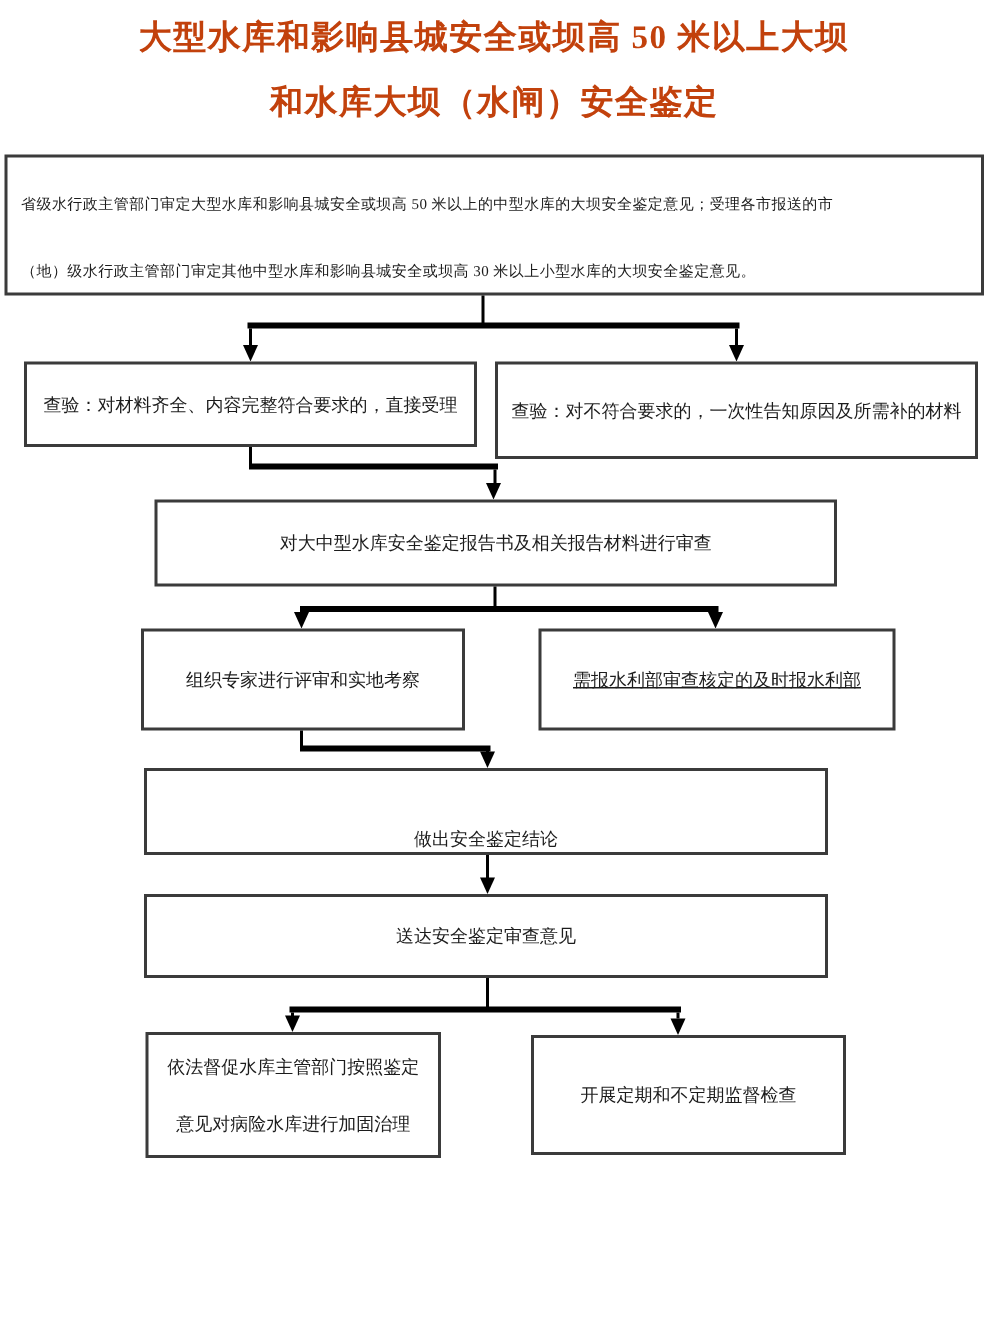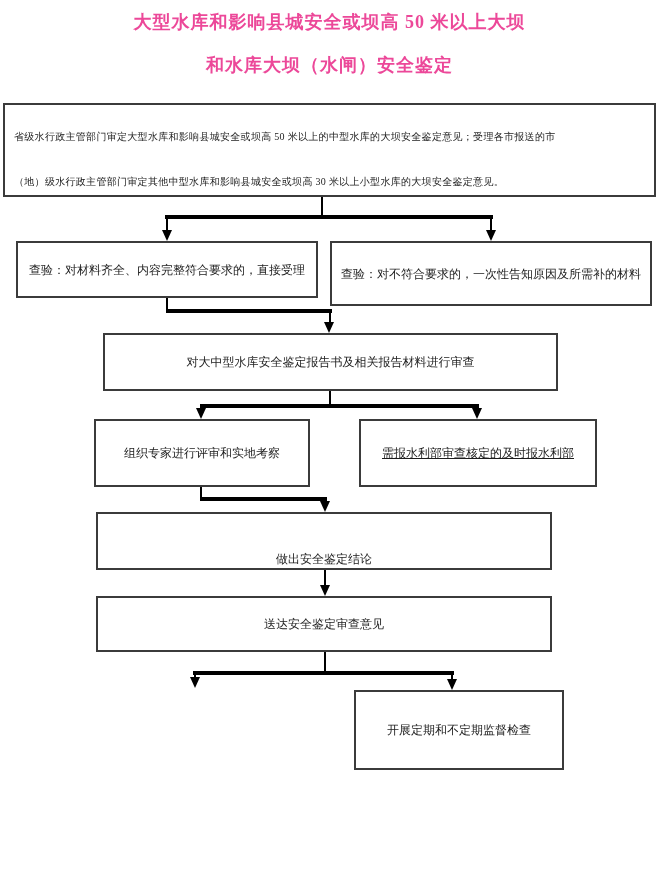--- a/index.html
+++ b/index.html
@@ -4,21 +4,21 @@
 <style>
   html,body { margin:0; padding:0; background:#ffffff; }
   #page {
     position:relative; width:659px; height:891px; margin:0 auto;
     background:#ffffff; overflow:hidden;
     font-family:"Liberation Serif","DejaVu Serif",serif;
     color:#1a1a1a;
   }
   .title {
     position:absolute; left:0; width:659px; text-align:center;
-    font-size:18px; font-weight:bold; letter-spacing:1px; color:#ec4899;
+    font-size:22px; font-weight:bold; letter-spacing:1px; color:#c2410c;
   }
   #title1 { top:10px; }
   #title2 { top:53px; }
   .box {
     position:absolute; box-sizing:border-box;
     border:2px solid #3b3b3b; background:#ffffff;
     display:flex; align-items:center; justify-content:center;
     font-size:12px; line-height:18px; text-align:center;
     color:#1c1c1c;
   }
@@ -109,17 +109,21 @@
     <div class="txt">送达安全鉴定审查意见</div>
   </div>
 
   <div class="vline" style="left:324px; top:652px; height:21px;"></div>
   <div class="hline" style="left:193px; top:671px; width:261px;"></div>
   <div class="vline" style="left:194px; top:675px; height:4px;"></div>
   <div class="vline" style="left:451px; top:675px; height:4px;"></div>
   <div class="arrow" style="left:190px; top:677px;"></div>
   <div class="arrow" style="left:447px; top:679px;"></div>
 
+  <div id="box-reinforce" class="box">
+    <div class="txt">依法督促水库主管部门按照鉴定
+意见对病险水库进行加固治理</div>
+  </div>
   <div id="box-inspection" class="box">
     <div class="txt">开展定期和不定期监督检查</div>
   </div>
 
 </div>
 
 </body></html>

